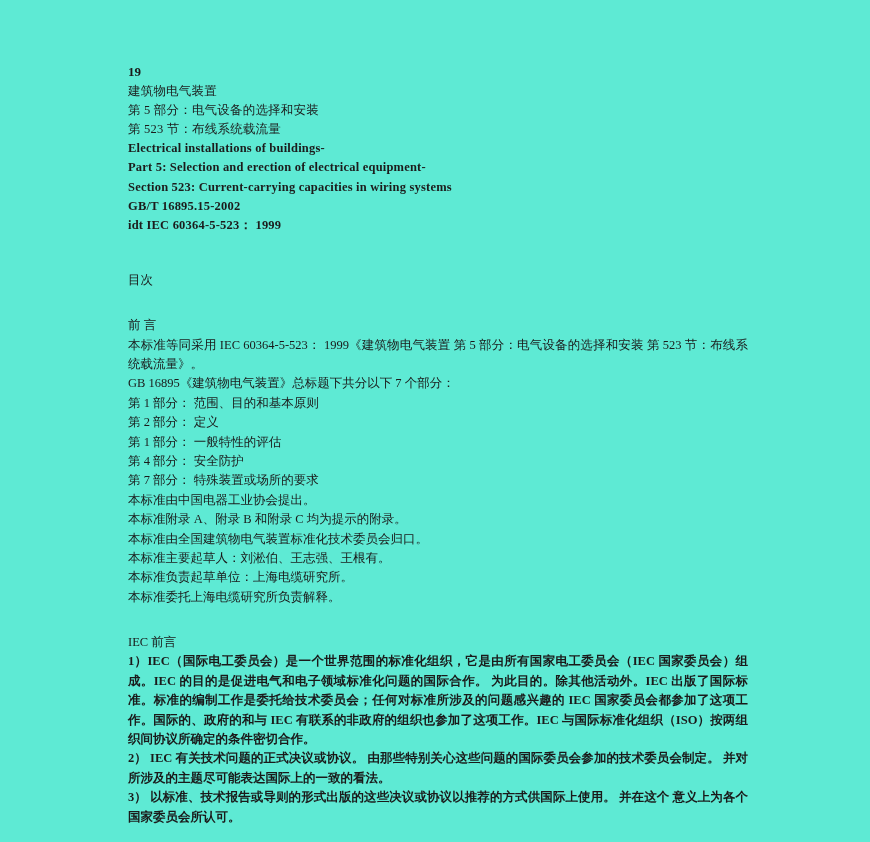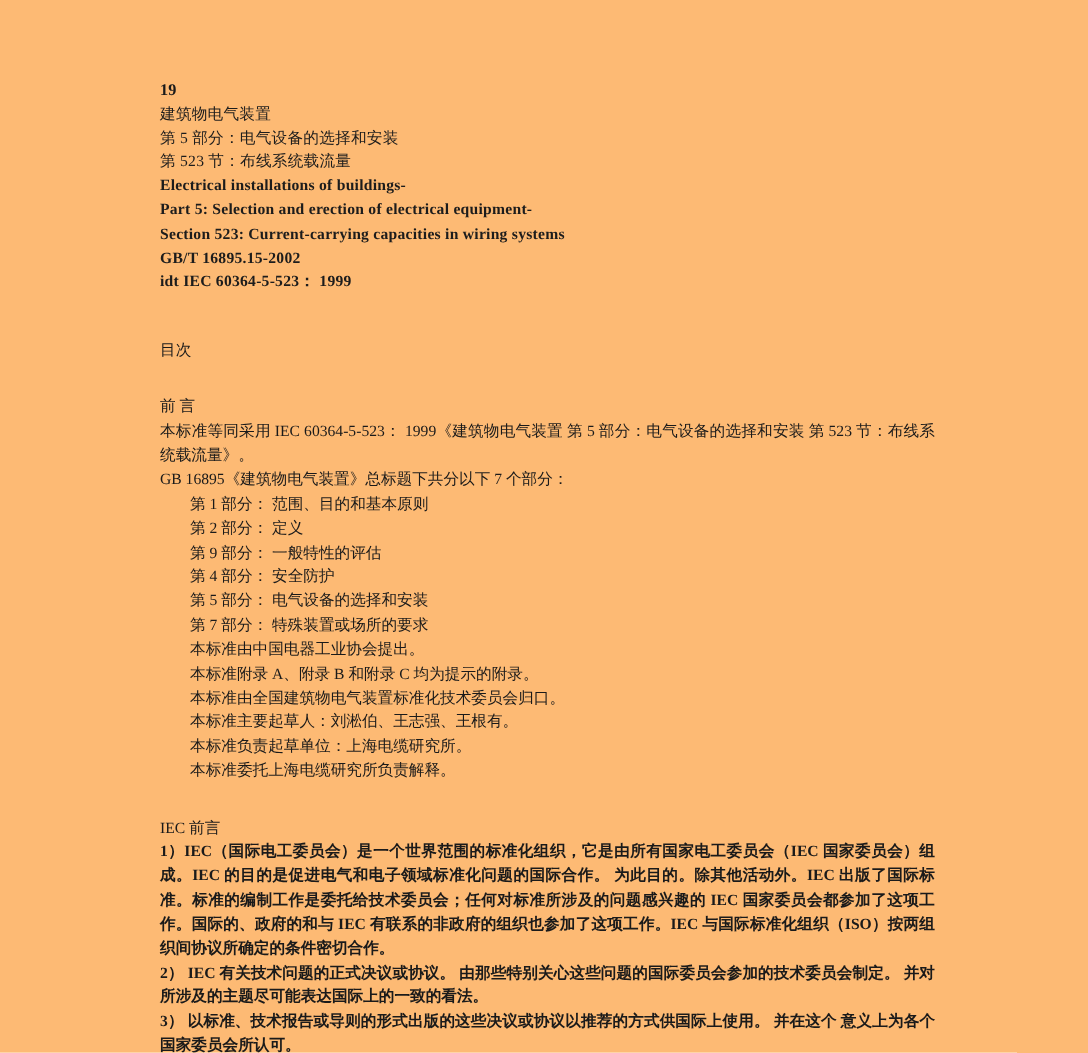--- a/index.html
+++ b/index.html
@@ -11,21 +11,21 @@
     height: 842px;
     background: #ffffff;
     font-family: "Liberation Serif", serif;
     color: #1a1a1a;
     overflow: hidden;
   }
   .page {
     position: relative;
     width: 870px;
     height: 842px;
-    background: #fdba74;
+    background: #5eead4;
   }
   .content {
     position: absolute;
     left: 128px;
     top: 62px;
     width: 620px;
   }
   .line {
     font-size: 12.5px;
     line-height: 19.2px;
@@ -64,21 +64,20 @@
   .para-b {
     font-size: 12.5px;
     line-height: 19.4px;
     text-align: justify;
     text-justify: inter-ideograph;
     font-weight: bold;
   }
   .list-line {
     font-size: 12.5px;
     line-height: 19.4px;
-    margin-left: 24px;
   }
 </style>
 </head>
 <body>
 
 <div class="page">
   <div class="content">
 
     <div class="num-line">19</div>
 
@@ -97,23 +96,22 @@
 
     <div class="spacer-md"></div>
 
     <div class="sec-head">前 言</div>
 
     <div class="para">本标准等同采用 IEC 60364-5-523： 1999《建筑物电气装置   第 5 部分：电气设备的选择和安装   第 523 节：布线系统载流量》。</div>
     <div class="para">GB 16895《建筑物电气装置》总标题下共分以下 7 个部分：</div>
 
     <div class="list-line">第 1 部分： 范围、目的和基本原则</div>
     <div class="list-line">第 2 部分： 定义</div>
-    <div class="list-line">第 9 部分： 一般特性的评估</div>
+    <div class="list-line">第 1 部分： 一般特性的评估</div>
     <div class="list-line">第 4 部分： 安全防护</div>
-    <div class="list-line">第 5 部分： 电气设备的选择和安装</div>
     <div class="list-line">第 7 部分： 特殊装置或场所的要求</div>
 
     <div class="list-line">本标准由中国电器工业协会提出。</div>
     <div class="list-line">本标准附录 A、附录 B 和附录 C 均为提示的附录。</div>
     <div class="list-line">本标准由全国建筑物电气装置标准化技术委员会归口。</div>
     <div class="list-line">本标准主要起草人：刘淞伯、王志强、王根有。</div>
     <div class="list-line">本标准负责起草单位：上海电缆研究所。</div>
     <div class="list-line">本标准委托上海电缆研究所负责解释。</div>
 
     <div class="spacer-md"></div>

